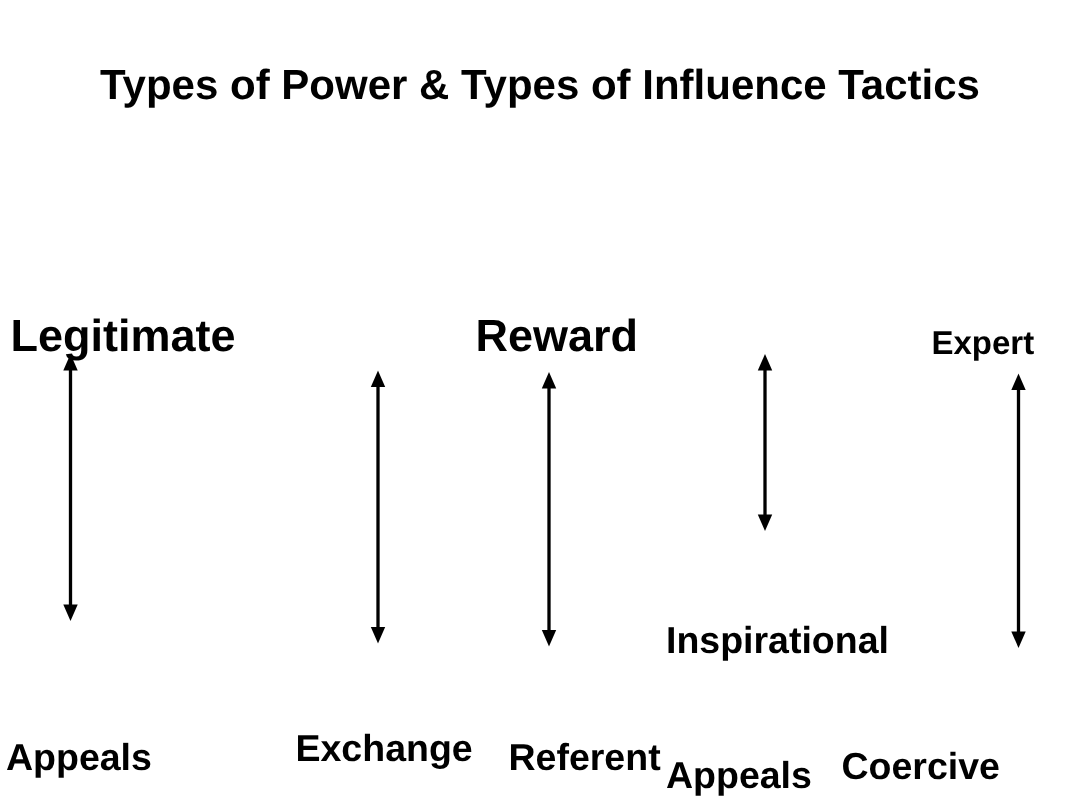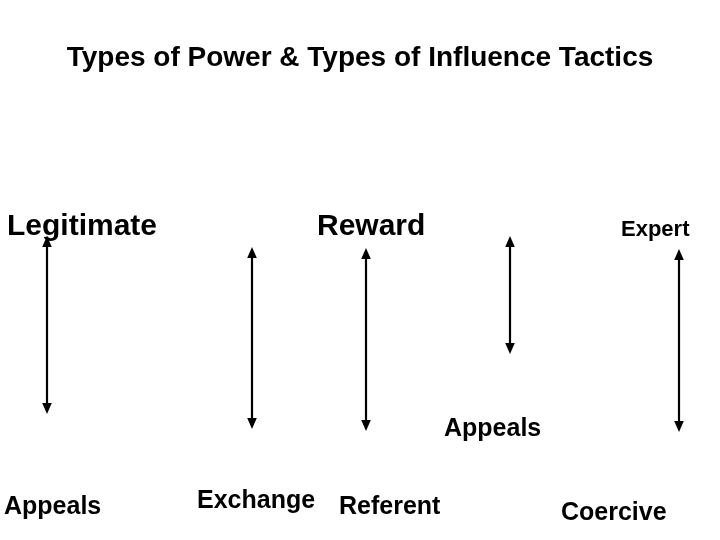--- a/index.html
+++ b/index.html
@@ -135,20 +135,21 @@
     <div>Exchange</div>
     
   </div>
 
   <div class="txt tactic-label" id="tactic-exchange-benefits">
     <div>Referent</div>
     
   </div>
 
   <div class="txt tactic-label" id="tactic-inspirational">
+    <div>Inspirational</div>
     <div>Appeals</div>
   </div>
 
   <div class="txt tactic-label" id="tactic-rational-persuasion">
     <div>Coercive</div>
     
   </div>
 
 </div>
 

